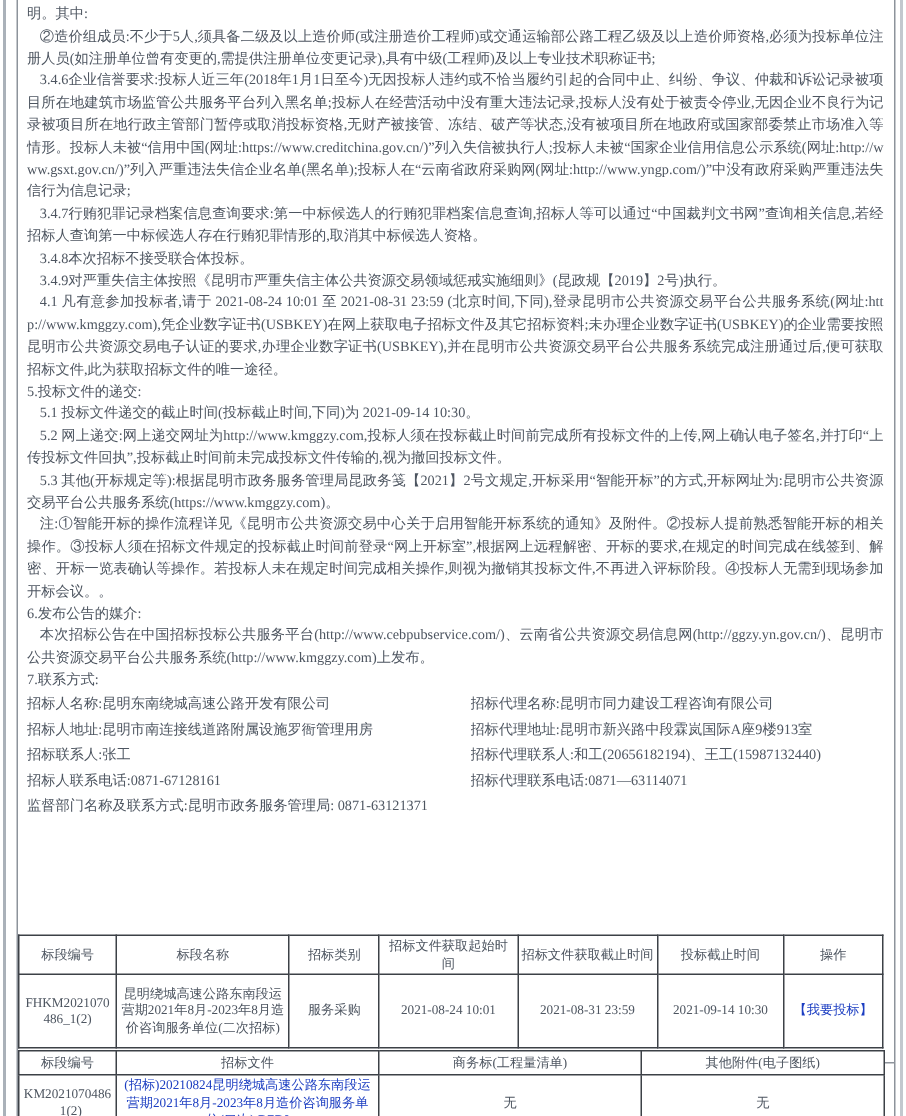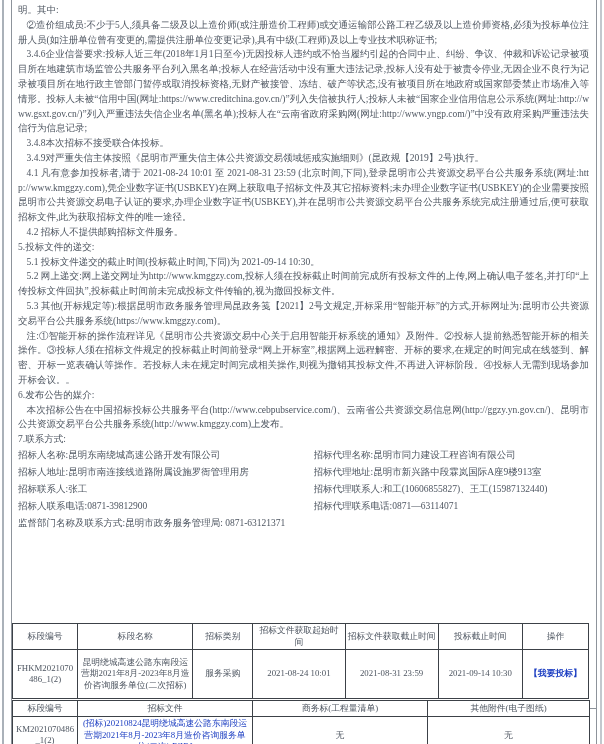--- a/index.html
+++ b/index.html
@@ -34,56 +34,56 @@
     border:1px solid #3c4147;font-weight:normal;text-align:center;
     font-size:8.8px;line-height:11.5px;padding:1px 2px;overflow:hidden;
     color:#4d5560;word-break:break-all;
   }
   #section-table{left:12px;top:623px;width:577px;}
   #section-table th{height:16px;}
   #section-table td{height:46px;}
   #attachment-table{left:12px;top:700px;width:577px;}
   #attachment-table th{height:13px;}
   #attachment-table td{height:26px;}
-  .link{font-weight:bold;cursor:pointer;}
+  .link{font-weight:normal;cursor:pointer;}
   .file-link{cursor:pointer;}
 </style>
 </head>
 <body>
 
 <div class="vline vl-outer-left"></div>
 <div class="vline vl-inner-left"></div>
 <div class="vline vl-inner-right"></div>
 <div class="vline vl-outer-right"></div>
 
 <div class="doc-text">
   <p class="para">明。其中:</p>
   <p class="para indent">②造价组成员:不少于5人,须具备二级及以上造价师(或注册造价工程师)或交通运输部公路工程乙级及以上造价师资格,必须为投标单位注册人员(如注册单位曾有变更的,需提供注册单位变更记录),具有中级(工程师)及以上专业技术职称证书;</p>
   <p class="para indent">3.4.6企业信誉要求:投标人近三年(2018年1月1日至今)无因投标人违约或不恰当履约引起的合同中止、纠纷、争议、仲裁和诉讼记录被项目所在地建筑市场监管公共服务平台列入黑名单;投标人在经营活动中没有重大违法记录,投标人没有处于被责令停业,无因企业不良行为记录被项目所在地行政主管部门暂停或取消投标资格,无财产被接管、冻结、破产等状态,没有被项目所在地政府或国家部委禁止市场准入等情形。投标人未被“信用中国(网址:https://www.creditchina.gov.cn/)”列入失信被执行人;投标人未被“国家企业信用信息公示系统(网址:http://www.gsxt.gov.cn/)”列入严重违法失信企业名单(黑名单);投标人在“云南省政府采购网(网址:http://www.yngp.com/)”中没有政府采购严重违法失信行为信息记录;</p>
+  <p class="para indent">3.4.7行贿犯罪记录档案信息查询要求:第一中标候选人的行贿犯罪档案信息查询,招标人等可以通过“中国裁判文书网”查询相关信息,若经招标人查询第一中标候选人存在行贿犯罪情形的,取消其中标候选人资格。</p>
   <p class="para indent">3.4.8本次招标不接受联合体投标。</p>
   <p class="para indent">3.4.9对严重失信主体按照《昆明市严重失信主体公共资源交易领域惩戒实施细则》(昆政规【2019】2号)执行。</p>
   <p class="para indent">4.1 凡有意参加投标者,请于 2021-08-24 10:01 至 2021-08-31 23:59 (北京时间,下同),登录昆明市公共资源交易平台公共服务系统(网址:http://www.kmggzy.com),凭企业数字证书(USBKEY)在网上获取电子招标文件及其它招标资料;未办理企业数字证书(USBKEY)的企业需要按照昆明市公共资源交易电子认证的要求,办理企业数字证书(USBKEY),并在昆明市公共资源交易平台公共服务系统完成注册通过后,便可获取招标文件,此为获取招标文件的唯一途径。</p>
-  <p class="para indent">4.2 招标人不提供邮购招标文件服务。</p>
   <p class="para">5.投标文件的递交:</p>
   <p class="para indent">5.1 投标文件递交的截止时间(投标截止时间,下同)为 2021-09-14 10:30。</p>
   <p class="para indent">5.2 网上递交:网上递交网址为http://www.kmggzy.com,投标人须在投标截止时间前完成所有投标文件的上传,网上确认电子签名,并打印“上传投标文件回执”,投标截止时间前未完成投标文件传输的,视为撤回投标文件。</p>
   <p class="para indent">5.3 其他(开标规定等):根据昆明市政务服务管理局昆政务笺【2021】2号文规定,开标采用“智能开标”的方式,开标网址为:昆明市公共资源交易平台公共服务系统(https://www.kmggzy.com)。</p>
   <p class="para indent">注:①智能开标的操作流程详见《昆明市公共资源交易中心关于启用智能开标系统的通知》及附件。②投标人提前熟悉智能开标的相关操作。③投标人须在招标文件规定的投标截止时间前登录“网上开标室”,根据网上远程解密、开标的要求,在规定的时间完成在线签到、解密、开标一览表确认等操作。若投标人未在规定时间完成相关操作,则视为撤销其投标文件,不再进入评标阶段。④投标人无需到现场参加开标会议。。</p>
   <p class="para">6.发布公告的媒介:</p>
   <p class="para indent">本次招标公告在中国招标投标公共服务平台(http://www.cebpubservice.com/)、云南省公共资源交易信息网(http://ggzy.yn.gov.cn/)、昆明市公共资源交易平台公共服务系统(http://www.kmggzy.com)上发布。</p>
   <p class="para">7.联系方式:</p>
 
   <div class="contact">
     <div class="cell">招标人名称:昆明东南绕城高速公路开发有限公司</div>
     <div class="cell">招标代理名称:昆明市同力建设工程咨询有限公司</div>
     <div class="cell">招标人地址:昆明市南连接线道路附属设施罗衙管理用房</div>
     <div class="cell">招标代理地址:昆明市新兴路中段霖岚国际A座9楼913室</div>
     <div class="cell">招标联系人:张工</div>
-    <div class="cell">招标代理联系人:和工(10606855827)、王工(15987132440)</div>
-    <div class="cell">招标人联系电话:0871-39812900</div>
+    <div class="cell">招标代理联系人:和工(20656182194)、王工(15987132440)</div>
+    <div class="cell">招标人联系电话:0871-67128161</div>
     <div class="cell">招标代理联系电话:0871—63114071</div>
   </div>
   <div class="supervision">监督部门名称及联系方式:昆明市政务服务管理局: 0871-63121371</div>
 </div>
 
 <table class="tbl" id="section-table">
   <colgroup>
     <col style="width:65px">
       <col style="width:115px">
       <col style="width:60px">

